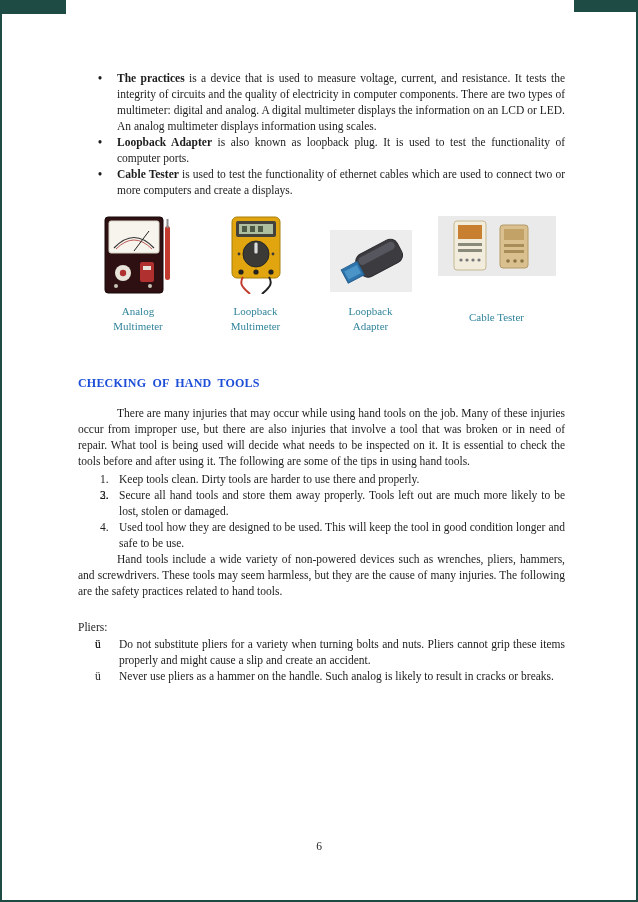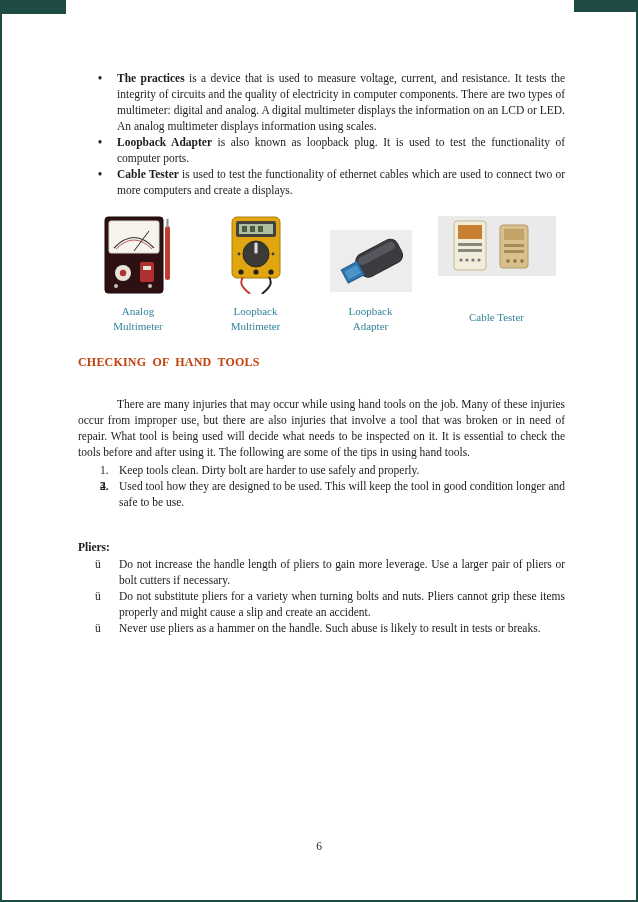--- a/index.html
+++ b/index.html
@@ -57,42 +57,42 @@
     margin-top: 4px;
     text-align: center;
     color: #31849b;
     font-size: 11px;
     line-height: 15px;
   }
   .fig-1 figcaption, .fig-2 figcaption, .fig-3 figcaption { max-width: 72px; }
   .fig-4 figcaption { max-width: 100px; margin-top: 10px; }
 
   h2.sec-heading {
-    margin-top: 20px;
+    margin-top: 41px;
     font-size: 12px;
     font-weight: bold;
     letter-spacing: 0.2px;
     word-spacing: 3px;
-    color: #c2410c;
-  }
-  h2.sec-heading + p { margin-top: 26px; }
+    color: #1d4ed8;
+  }
+  h2.sec-heading + p { margin-top: 14px; }
   p.body-par {
     text-align: justify;
     text-indent: 39px;
   }
 
   ol.numbered { list-style: none; margin-top: 2px; }
   ol.numbered li {
     position: relative;
     padding-left: 41px;
     text-align: justify;
   }
   ol.numbered .num { position: absolute; left: 22px; top: 0; }
 
-  p.pliers-label { margin-top: 29px; font-weight: bold; }
+  p.pliers-label { margin-top: 20px; font-weight: normal; }
   ul.checks { list-style: none; margin-top: 1px; }
   ul.checks li {
     position: relative;
     padding-left: 41px;
     text-align: justify;
   }
   ul.checks .check { position: absolute; left: 17px; top: 0; }
 
   .page-number {
     position: absolute;
@@ -214,49 +214,50 @@
         </figure>
 
       </div>
 
       <h2 class="sec-heading">CHECKING OF HAND TOOLS</h2>
       <p class="body-par">There are many injuries that may occur while using hand tools on the job. Many of these injuries occur from improper use, but there are also injuries that involve a tool that was broken or in need of repair. What tool is being used will decide what needs to be inspected on it. It is essential to check the tools before and after using it. The following are some of the tips in using hand tools.</p>
 
       <ol class="numbered">
         <li>
           <span class="num">1.</span>
-          <span>Keep tools clean. Dirty bolt are harder to use safely and properly.</span>
+          <span>Keep tools clean. Dirty tools are harder to use there and properly.</span>
         </li>
         <li>
           <span class="num">2.</span>
         </li>
         <li>
           <span class="num">3.</span>
+          <span>Secure all hand tools and store them away properly. Tools left out are much more likely to be lost, stolen or damaged.</span>
         </li>
         <li>
           <span class="num">4.</span>
           <span>Used tool how they are designed to be used. This will keep the tool in good condition longer and safe to be use.</span>
         </li>
       </ol>
 
+      <p class="body-par">Hand tools include a wide variety of non-powered devices such as wrenches, pliers, hammers, and screwdrivers. These tools may seem harmless, but they are the cause of many injuries. The following are the safety practices related to hand tools.</p>
 
       <p class="pliers-label">Pliers:</p>
 
       <ul class="checks">
         <li>
           <span class="check">ü</span>
-          <span>Do not increase the handle length of pliers to gain more leverage. Use a larger pair of pliers or bolt cutters if necessary.</span>
         </li>
         <li>
           <span class="check">ü</span>
           <span>Do not substitute pliers for a variety when turning bolts and nuts. Pliers cannot grip these items properly and might cause a slip and create an accident.</span>
         </li>
         <li>
           <span class="check">ü</span>
-          <span>Never use pliers as a hammer on the handle. Such abuse is likely to result in tests or breaks.</span>
+          <span>Never use pliers as a hammer on the handle. Such analog is likely to result in cracks or breaks.</span>
         </li>
       </ul>
 
     </div>
 
     <div class="page-number">6</div>
   </div>
 </div>
 
 </body></html>

